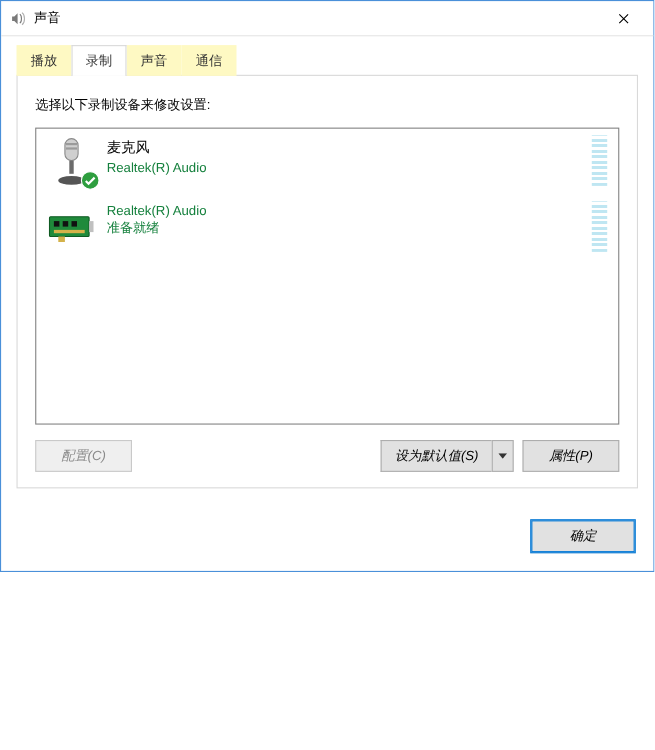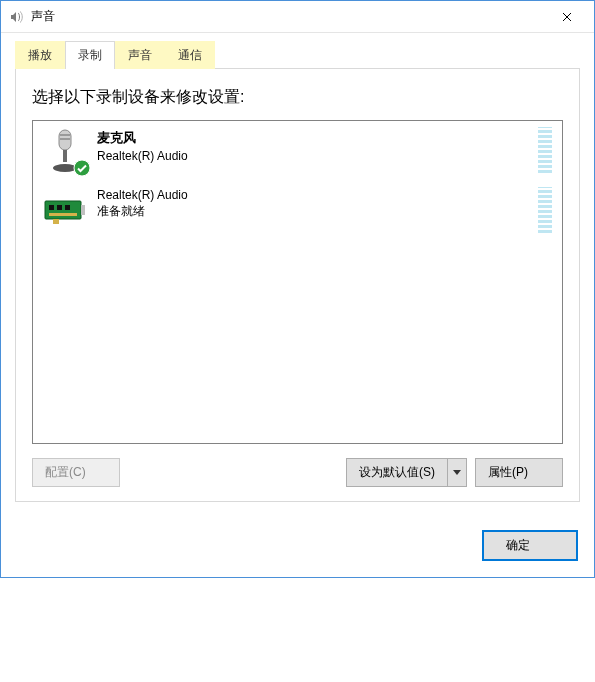--- a/index.html
+++ b/index.html
@@ -5,21 +5,21 @@
   * { box-sizing: border-box; }
   body {
     margin: 0;
     font-family: "Microsoft YaHei", "Segoe UI", Tahoma, sans-serif;
     font-size: 12px;
     background: #fff;
     color: #000;
   }
   .window {
     width: 595px;
-    height: 578px;
+    height: 520px;
     border: 1px solid #4a90d9;
     display: flex;
     flex-direction: column;
     background: #fff;
   }
   .titlebar {
     height: 32px;
     display: flex;
     align-items: center;
     padding: 0 4px 0 8px;
@@ -68,43 +68,43 @@
     background: #fff;
   }
   .panel {
     flex: 1;
     border: 1px solid #d9d9d9;
     padding: 14px 16px 14px 16px;
     display: flex; flex-direction: column;
   }
   .instruction {
     margin: 4px 0 12px 0;
-    font-size: 16px;
+    font-size: 12px;
   }
   .device-list {
     flex: 1;
     border: 1px solid #828282;
     overflow: auto;
     background: #fff;
   }
   .device-row {
     display: flex;
     align-items: flex-start;
     padding: 6px 10px 6px 8px;
     cursor: pointer;
   }
   .dev-icon {
     width: 48px; height: 48px;
     margin-right: 8px;
     position: relative;
     display: flex; align-items: center; justify-content: center;
   }
   .dev-info { flex: 1; }
-  .dev-name { font-size: 13px; color: #000; margin: 2px 0 1px; font-weight: bold; }
-  .dev-sub { font-size: 12px; color: #000000; line-height: 1.35; }
+  .dev-name { font-size: 13px; color: #000; margin: 2px 0 1px; }
+  .dev-sub { font-size: 12px; color: #15803d; line-height: 1.35; }
   .level-meter {
     width: 14px;
     height: 46px;
     margin-left: 8px;
     background: repeating-linear-gradient(
       to top,
       #bfe6f2 0 3px,
       transparent 3px 5px
     );
   }
@@ -116,21 +116,22 @@
     gap: 8px;
   }
   .left-actions, .right-actions { display: flex; gap: 8px; align-items: center; }
   .btn {
     min-width: 88px;
     padding: 5px 12px;
     font-size: 12px;
     background: #e1e1e1;
     border: 1px solid #adadad;
     cursor: pointer;
-    text-align: left;
+    text-align: center;
+    font-style: italic;
   }
   .btn:disabled, .btn.disabled {
     color: #8a8a8a;
     border-color: #c9c9c9;
     background: #efefef;
     cursor: default;
   }
   .split-btn { display: flex; }
   .split-btn .btn { min-width: 100px; border-right: none; }
   .split-btn .drop {

